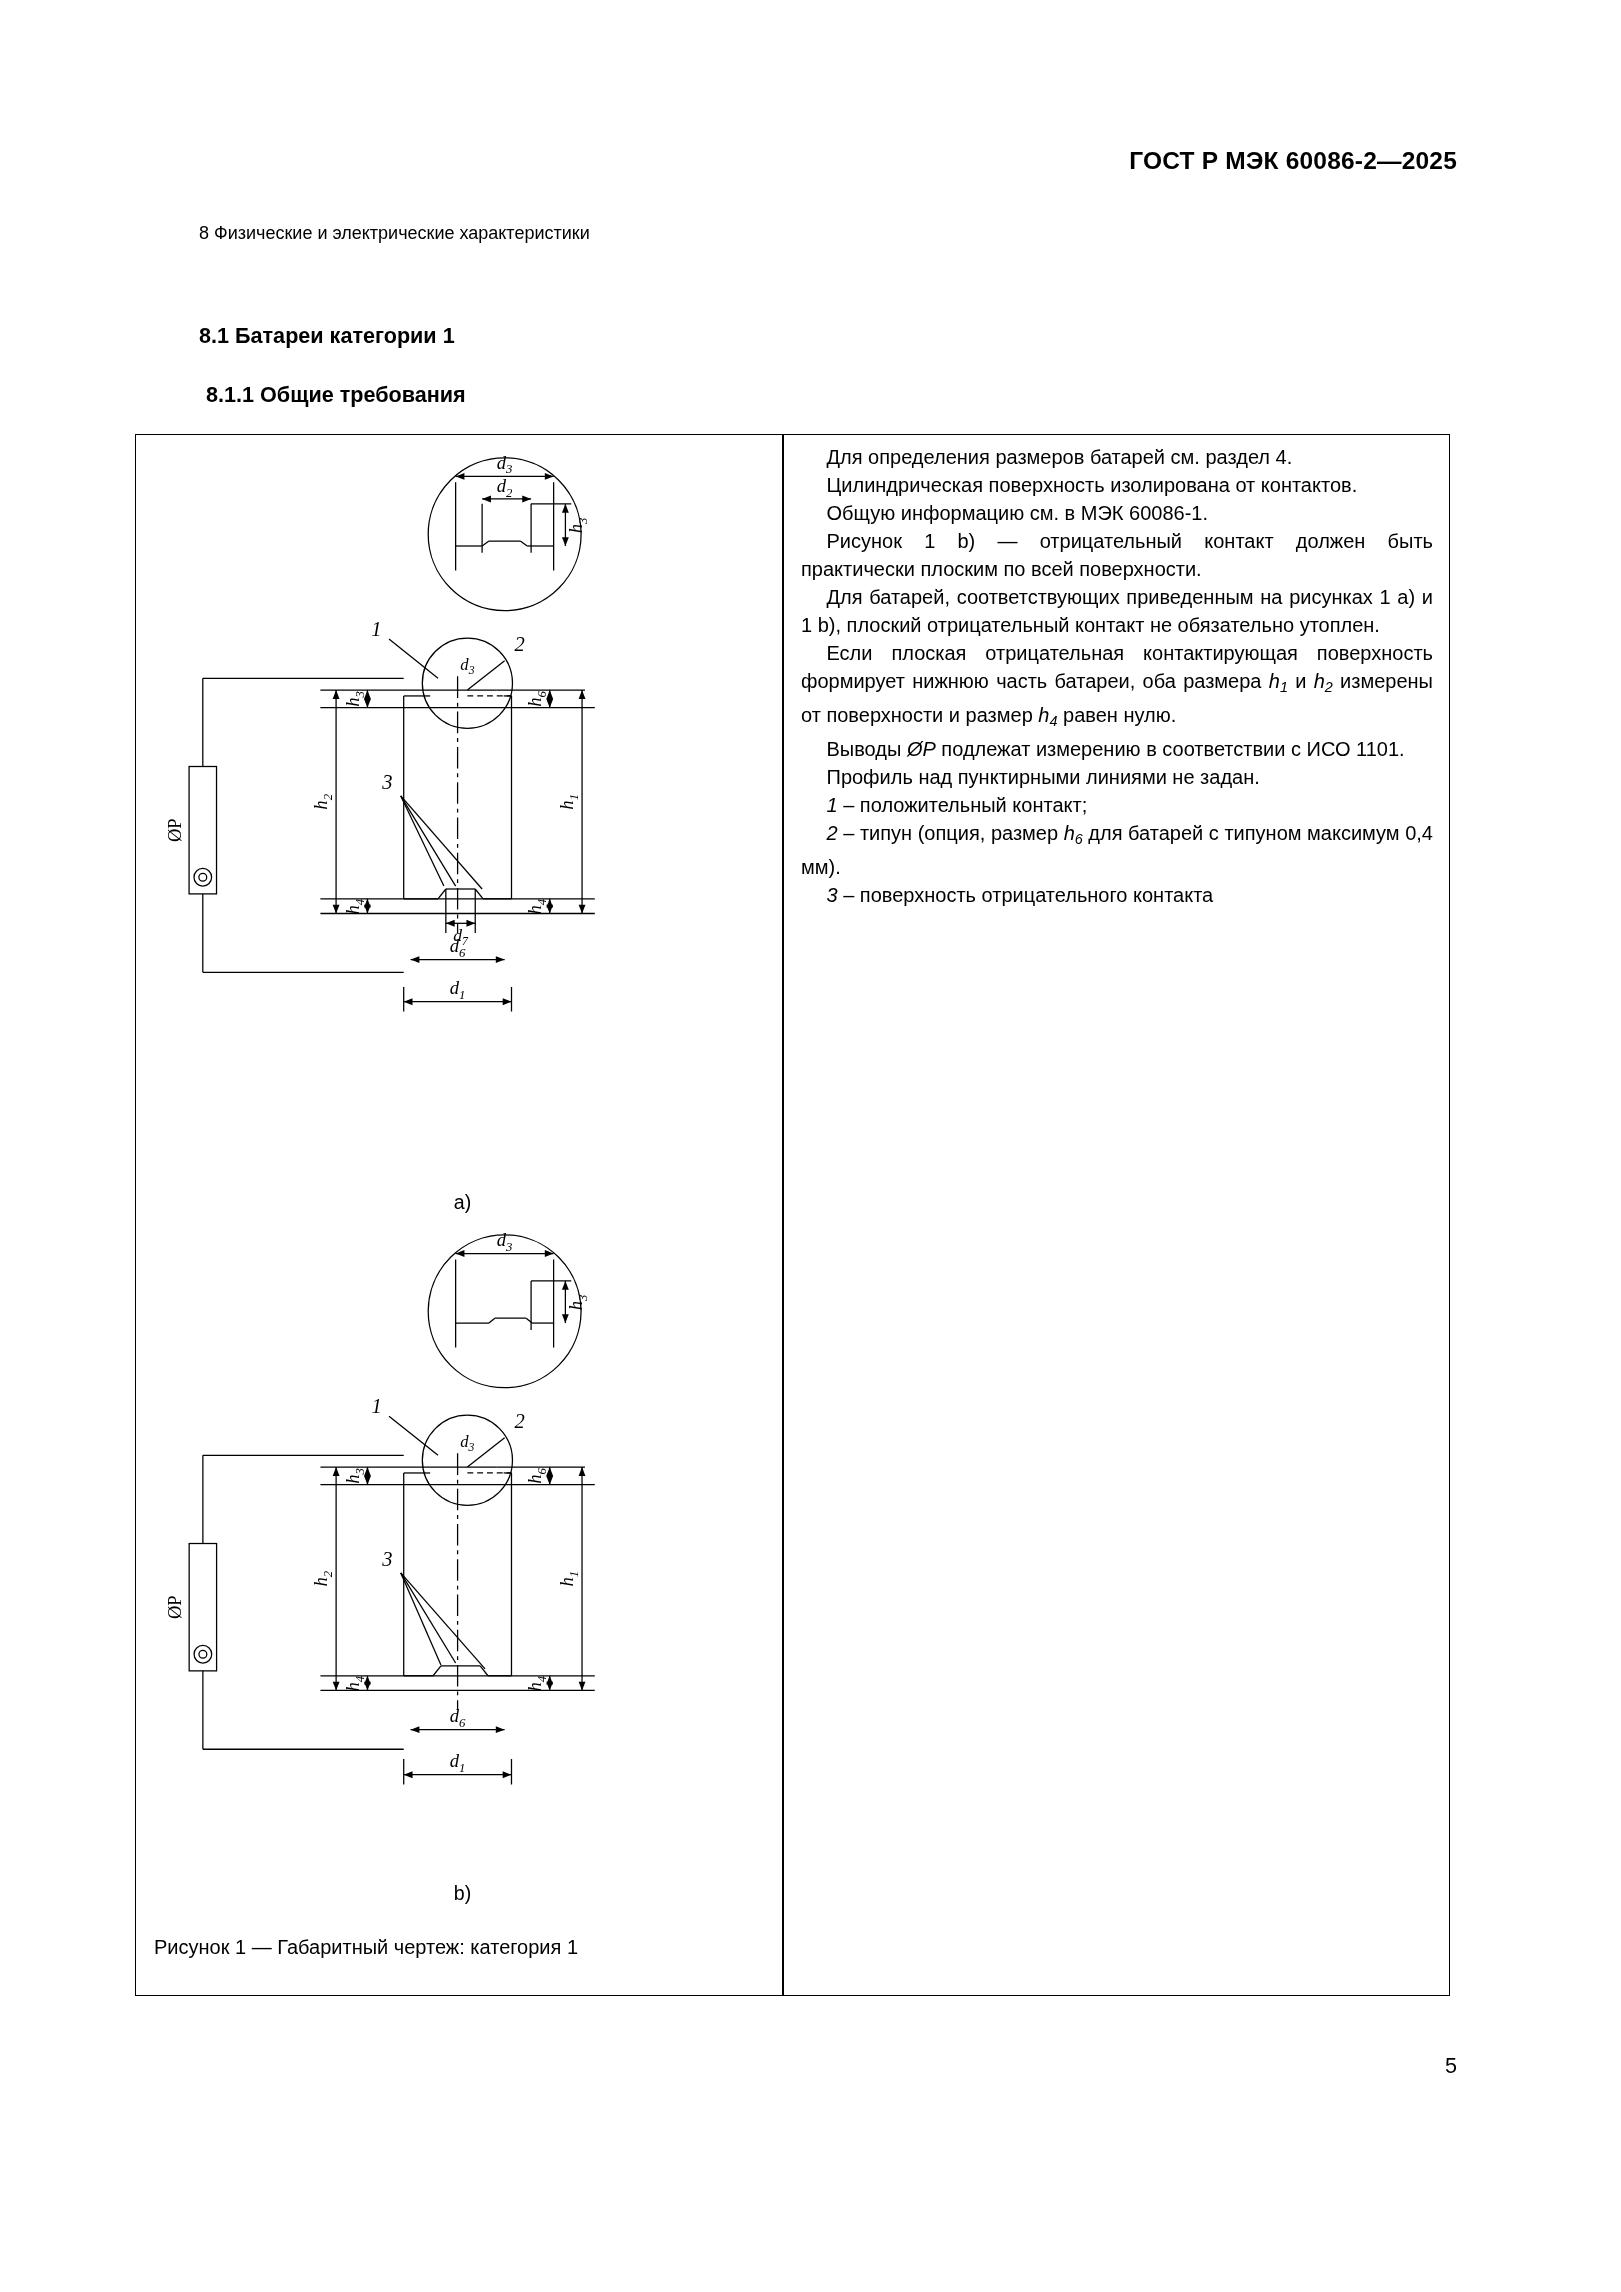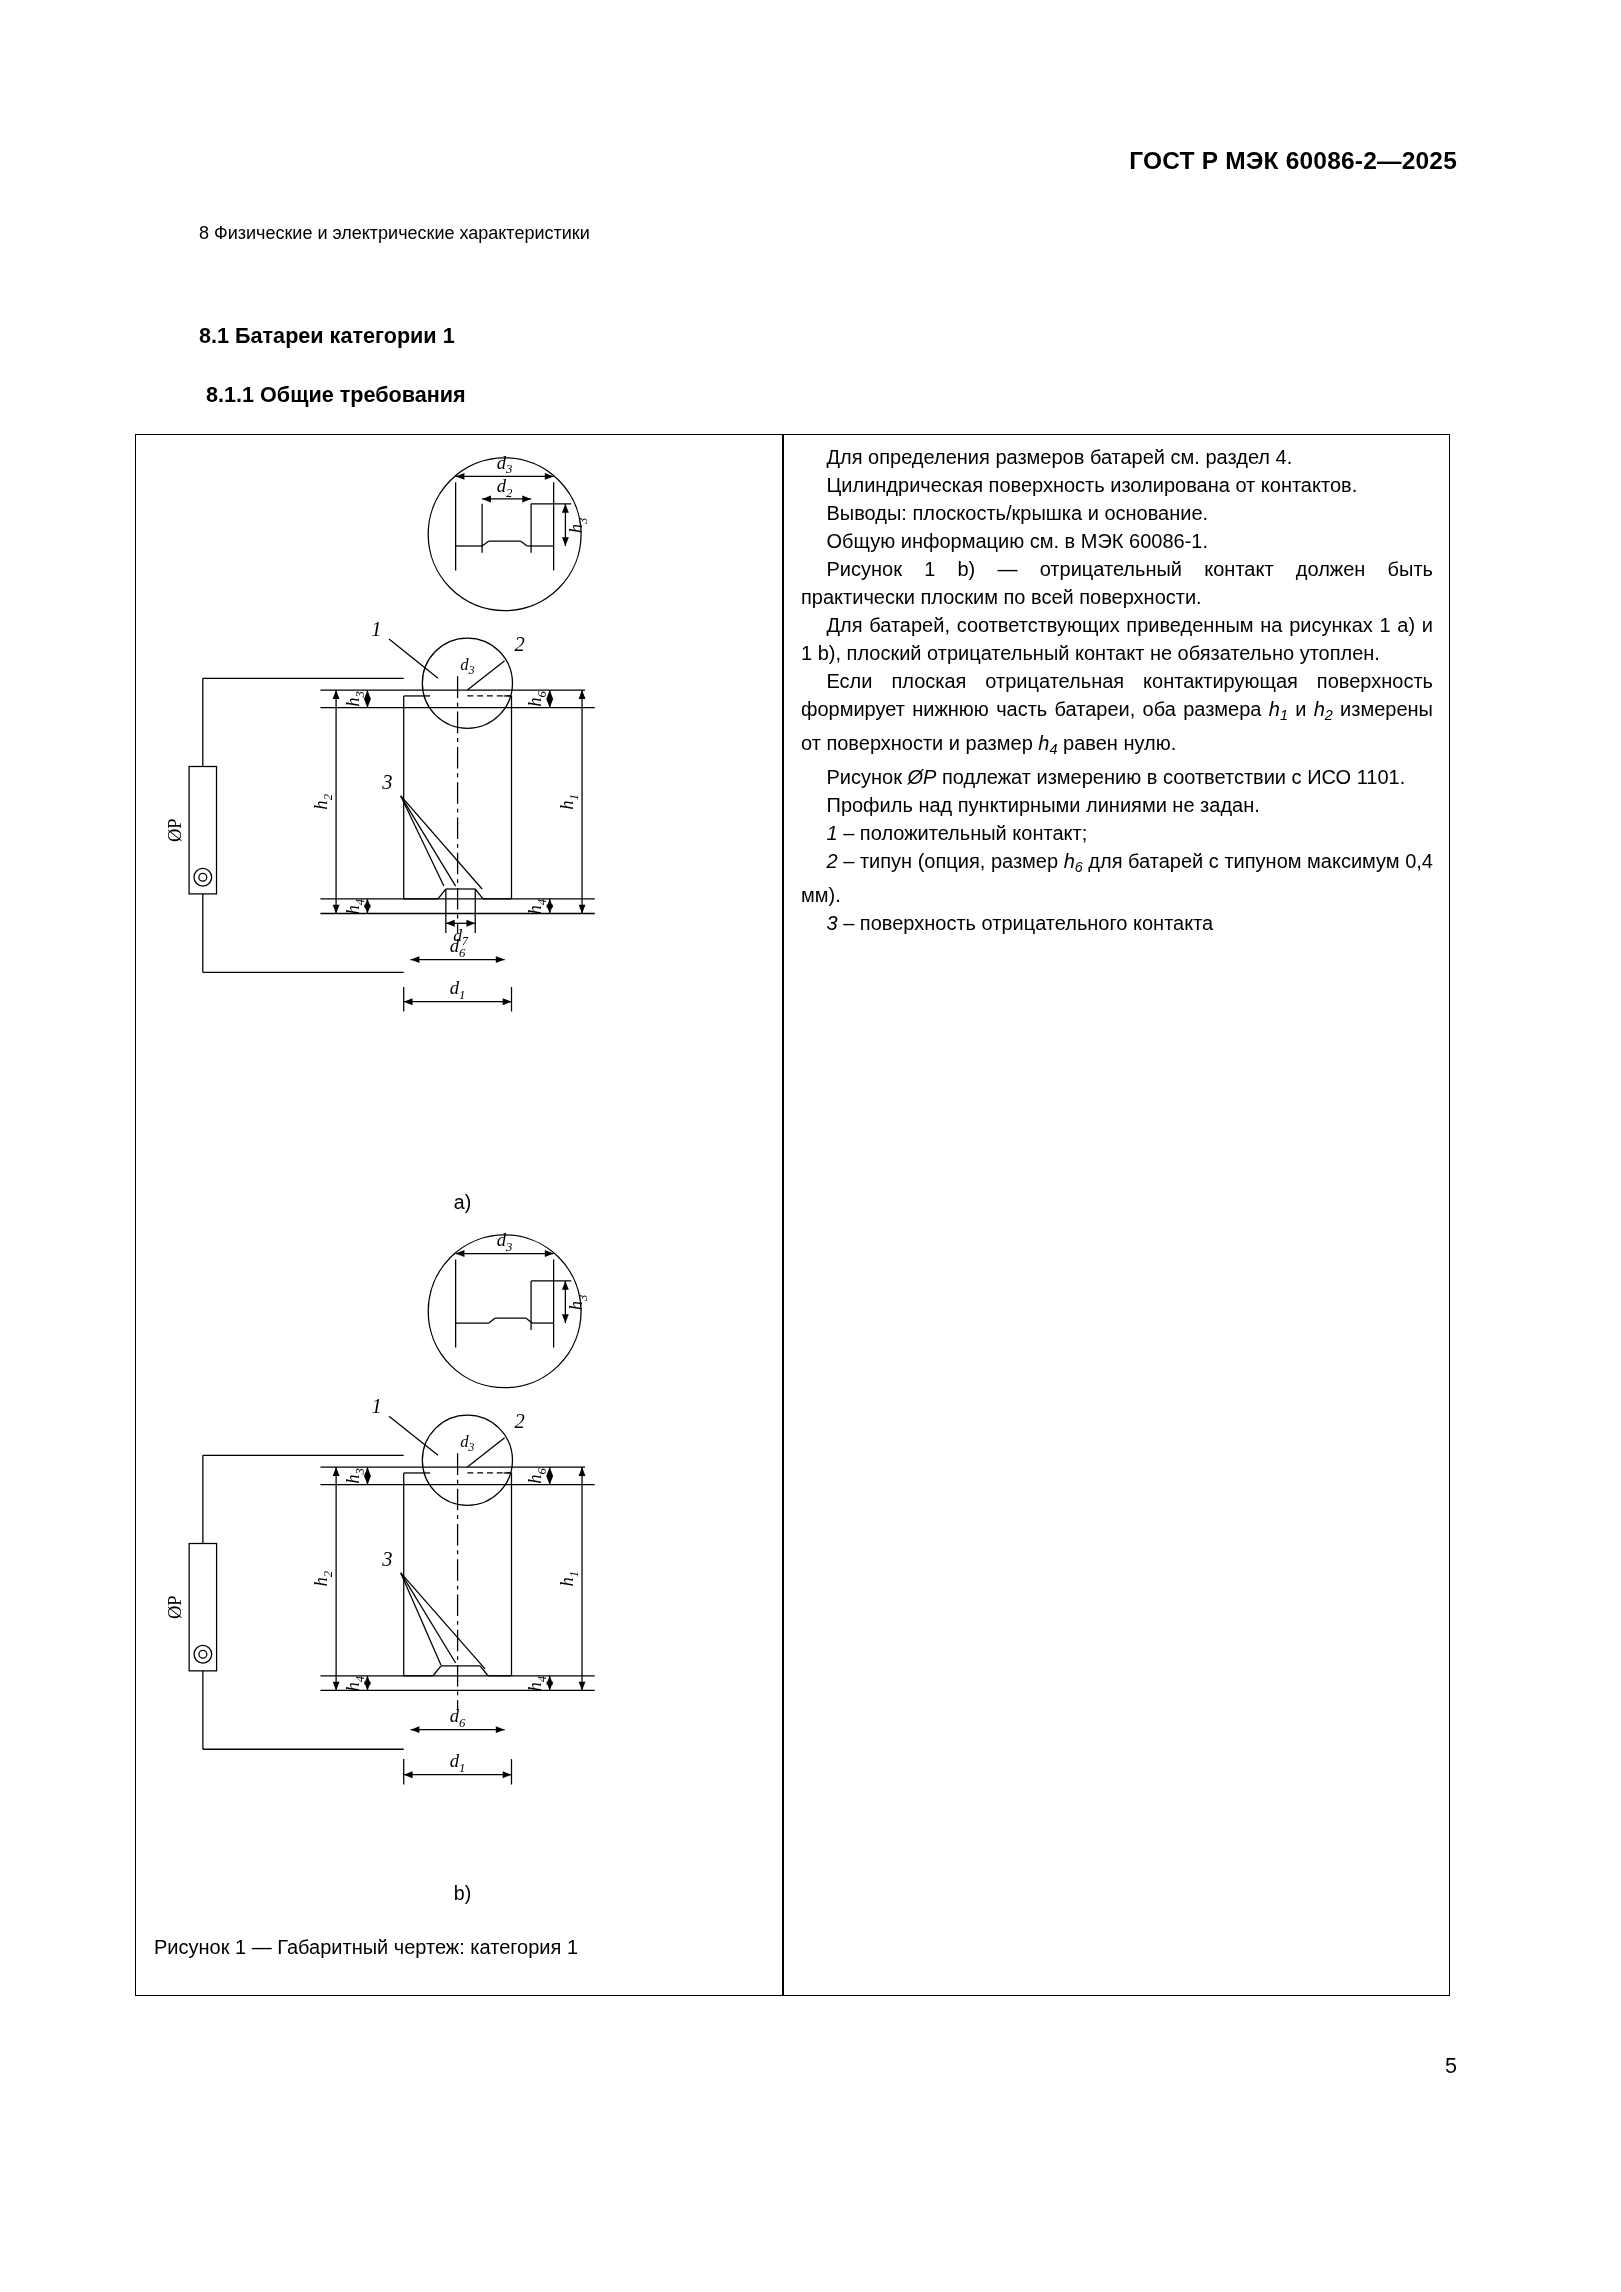--- a/index.html
+++ b/index.html
@@ -363,26 +363,25 @@
       <text x="320" y="548" font-size="19" font-style="italic" text-anchor="middle" font-family="'Liberation Serif', serif">d<tspan font-size="13" dy="5">1</tspan></text>
     </svg>
   </div>
 
   <div class="label-b">b)</div>
   <div class="fig-caption">Рисунок 1 — Габаритный чертеж: категория 1</div>
 
   <div class="textcol">
     <p>Для определения размеров батарей см. раздел 4.</p>
     <p>Цилиндрическая поверхность изолирована от контактов.</p>
-    <p>Выводы: плоскость/крышка и основание.</p>
     <p>Общую информацию см. в МЭК 60086-1.</p>
     <p>Рисунок 1 b) — отрицательный контакт должен быть практически плоским по всей поверхности.</p>
     <p>Для батарей, соответствующих приведенным на рисунках 1 a) и 1 b), плоский отрицательный контакт не обязательно утоплен.</p>
     <p><span>Если плоская отрицательная контактирующая поверхность формирует нижнюю часть батареи, оба размера </span><i><span>h</span><sub>1</sub></i><span> и </span><i><span>h</span><sub>2</sub></i><span> измерены от поверхности и размер </span><i><span>h</span><sub>4</sub></i><span> равен нулю.</span></p>
-    <p><span>Рисунок </span><i>ØP</i><span> подлежат измерению в соответствии с ИСО 1101.</span></p>
+    <p><span>Выводы </span><i>ØP</i><span> подлежат измерению в соответствии с ИСО 1101.</span></p>
     <p>Профиль над пунктирными линиями не задан.</p>
     <p><i>1</i><span> – положительный контакт;</span></p>
     <p><i>2</i><span> – типун (опция, размер </span><i><span>h</span><sub>6</sub></i><span> для батарей с типуном максимум 0,4 мм).</span></p>
     <p><i>3</i><span> – поверхность отрицательного контакта</span></p>
   </div>
 
   <div class="pagenum">5</div>
 </div>
 
 

